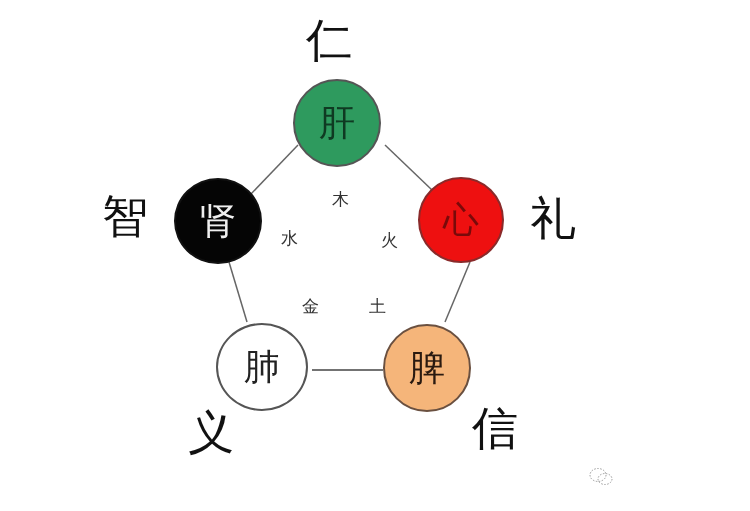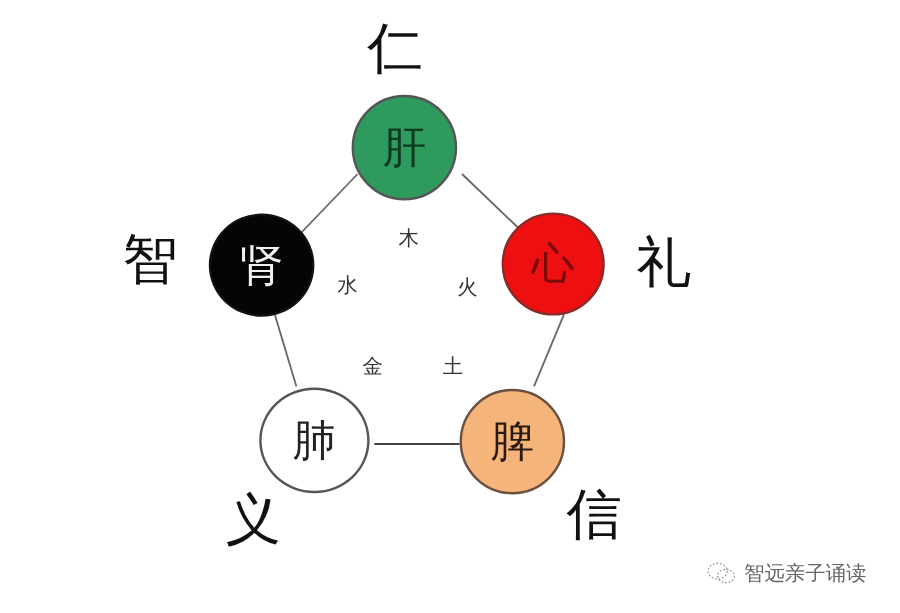--- a/index.html
+++ b/index.html
@@ -56,14 +56,13 @@
   <div class="element" style="left:281px;top:230px;">水</div>
   <div class="element" style="left:302px;top:298px;">金</div>
   <div class="element" style="left:369px;top:298px;">土</div>
 </div>
 
 <div class="watermark">
   <svg width="26" height="22" viewBox="0 0 26 22">
     <ellipse cx="10" cy="9" rx="8" ry="6.5" fill="none" stroke="#999" stroke-width="1" stroke-dasharray="1.5 1.5"></ellipse>
     <ellipse cx="17" cy="13" rx="7" ry="5.5" fill="none" stroke="#999" stroke-width="1" stroke-dasharray="1.5 1.5"></ellipse>
   </svg>
-  <span>智远亲子诵读</span>
 </div>
 
 </body></html>

